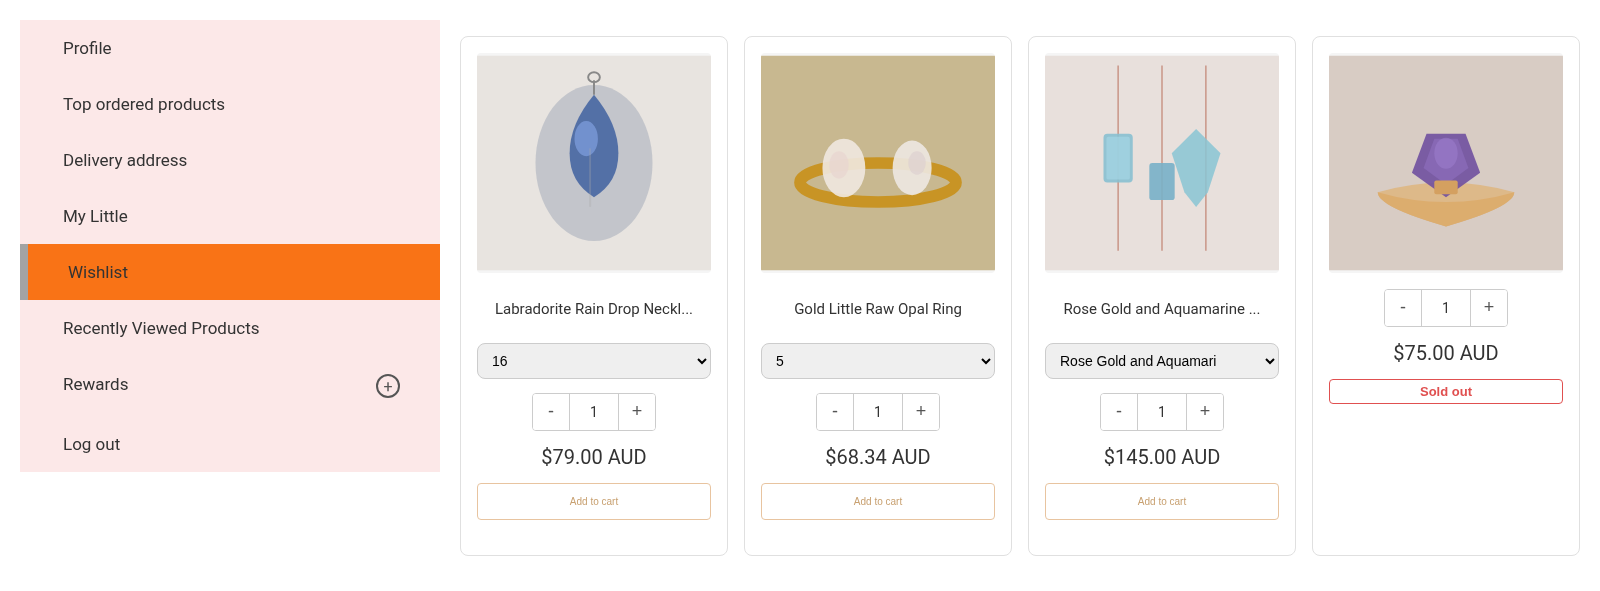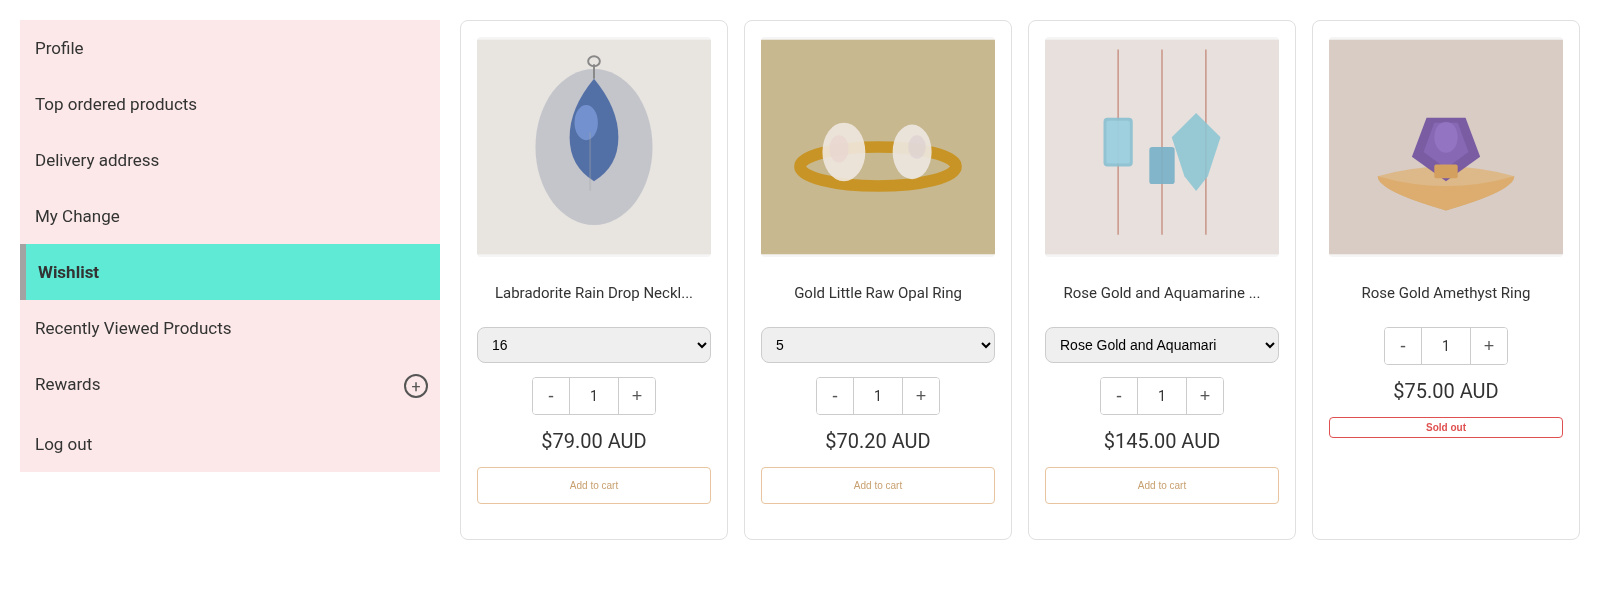--- a/index.html
+++ b/index.html
@@ -15,33 +15,32 @@
       min-height: 591px;
       padding: 20px;
       gap: 20px;
     }
     
     .sidebar {
       width: 420px;
       flex-shrink: 0;
     }
     .sidebar-item {
-      padding: 18px 12px;
+      padding: 18px 40px;
       cursor: pointer;
       font-size: 17px;
       color: #333;
       border-left: 3px solid transparent;
     }
     .sidebar-item.active {
       background: #fce8e8;
     }
     .sidebar-item.selected {
-      background: #5eead4;
-      border-left: 6px solid #a3a3a3;
-      font-weight: bold;
+      background: #f97316;
+      border-left: 8px solid #a3a3a3;
     }
     .sidebar-item-rewards {
       display: flex;
       align-items: flex-start;
       justify-content: space-between;
     }
     .plus-icon {
       width: 24px;
       height: 24px;
       border: 2px solid #555;
@@ -50,21 +49,21 @@
       align-items: center;
       justify-content: center;
       font-size: 16px;
       color: #555;
     }
     
     .products-area {
       flex: 1;
       display: flex;
       gap: 16px;
-      align-items: flex-start;
+      align-items: center;
     }
     .product-card {
       flex: 1;
       border: 1px solid #e0e0e0;
       border-radius: 8px;
       padding: 16px;
       display: flex;
       flex-direction: column;
       align-items: center;
       min-height: 520px;
@@ -151,21 +150,21 @@
       cursor: pointer;
       text-align: center;
     }
     .sold-out-btn {
       width: 100%;
       padding: 4px;
       border: 1.5px solid #e05050;
       border-radius: 4px;
       background: #fff;
       color: #e05050;
-      font-size: 10px;
+      font-size: 13px;
       font-weight: 600;
       cursor: pointer;
       text-align: center;
     }
   </style>
 </head>
 <body>
 
 <div class="page-wrapper">
 
@@ -173,21 +172,21 @@
     <div class="sidebar-item active">
       <span>Profile</span>
     </div>
     <div class="sidebar-item active">
       <span>Top ordered products</span>
     </div>
     <div class="sidebar-item active">
       <span>Delivery address</span>
     </div>
     <div class="sidebar-item active">
-      <span>My Change</span>
+      <span>My Little</span>
     </div>
     <div class="sidebar-item selected">
       <span>Wishlist</span>
     </div>
     <div class="sidebar-item active">
       <span>Recently Viewed Products</span>
     </div>
     <div class="sidebar-item active sidebar-item-rewards">
       <span>Rewards</span>
       <div class="plus-icon">+</div>
@@ -250,21 +249,21 @@
         <option>5</option>
         <option>6</option>
         <option>7</option>
         <option>8</option>
       </select>
       <div class="quantity-row">
         <button class="qty-btn">-</button>
         <div class="qty-value">1</div>
         <button class="qty-btn">+</button>
       </div>
-      <div class="product-price">$70.20 AUD</div>
+      <div class="product-price">$68.34 AUD</div>
       <button class="add-to-cart-btn">Add to cart</button>
     </div>
 
     <div class="product-card">
       <div class="product-image">
         <svg viewBox="0 0 240 220" xmlns="http://www.w3.org/2000/svg">
           <rect width="240" height="220" fill="#e8e0dc"></rect>
 
           <line x1="75" y1="10" x2="75" y2="200" stroke="#c08070" stroke-width="1.5" opacity="0.8"></line>
           <line x1="120" y1="10" x2="120" y2="200" stroke="#c08070" stroke-width="1.5" opacity="0.8"></line>
@@ -301,23 +300,20 @@
           <path d="M50 140 Q120 160 190 140 Q190 155 120 175 Q50 155 50 140Z" fill="#d4a060" opacity="0.9"></path>
           <path d="M50 140 Q120 120 190 140 Q190 155 120 175 Q50 155 50 140Z" fill="#e0b070" opacity="0.7"></path>
 
           <path d="M100 80 L140 80 L155 120 L120 145 L85 120 Z" fill="#7050a0" opacity="0.9"></path>
           <path d="M108 85 L132 85 L143 115 L120 132 L97 115Z" fill="#9070c0" opacity="0.6"></path>
           <ellipse cx="120" cy="100" rx="12" ry="16" fill="#a080d0" opacity="0.5"></ellipse>
 
           <rect x="108" y="128" width="24" height="14" rx="2" fill="#d4a060"></rect>
         </svg>
       </div>
-      <div class="product-title">
-        <span>Rose Gold Amethyst Ring</span>
-      </div>
       <div class="quantity-row">
         <button class="qty-btn">-</button>
         <div class="qty-value">1</div>
         <button class="qty-btn">+</button>
       </div>
       <div class="product-price">$75.00 AUD</div>
       <button class="sold-out-btn">Sold out</button>
     </div>
 
   </div>

